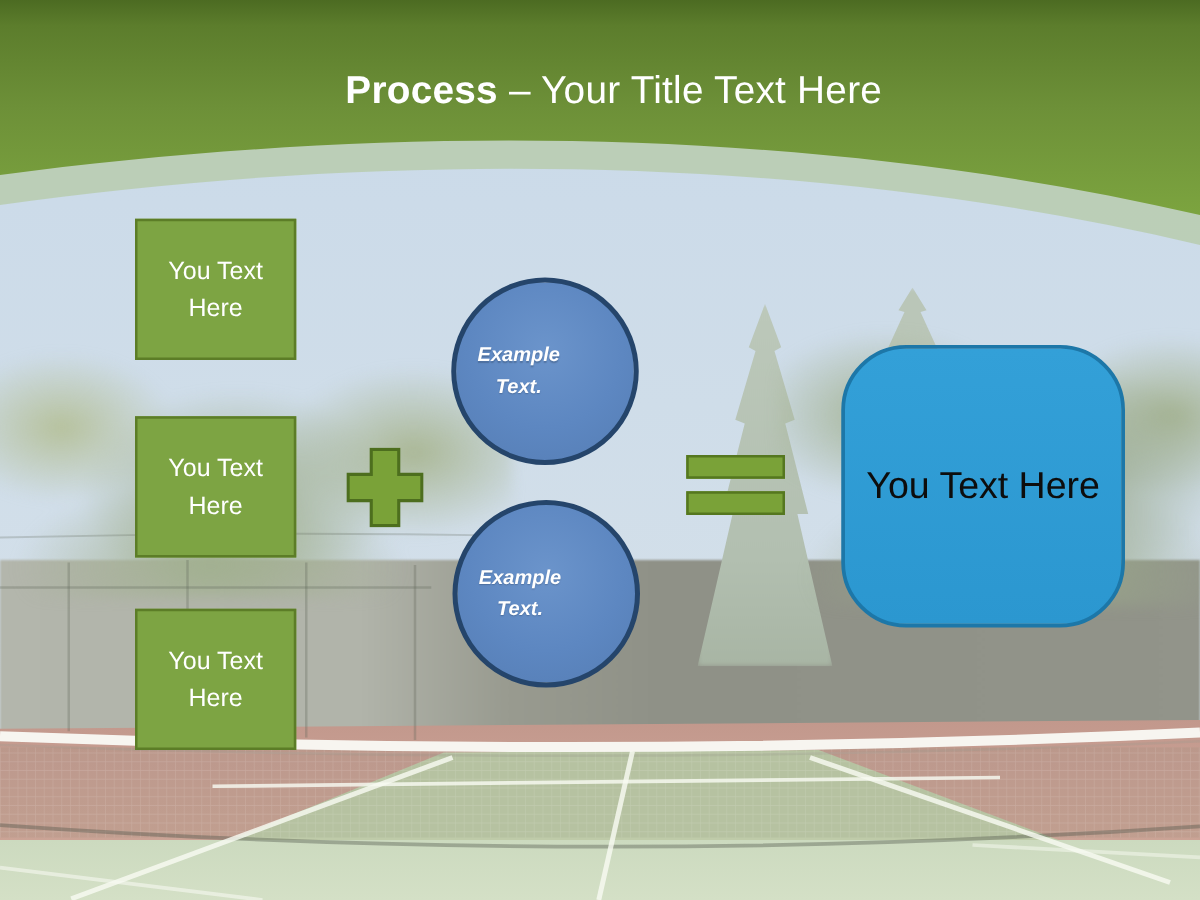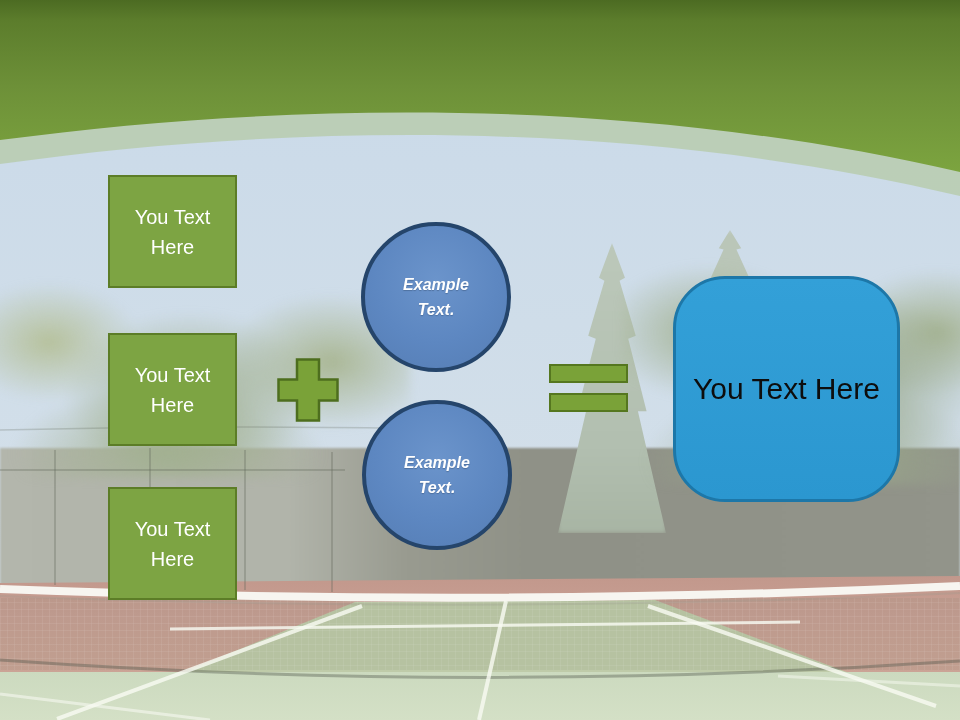--- a/index.html
+++ b/index.html
@@ -81,21 +81,21 @@
   .op-plus{position:absolute;left:277px;top:358px;z-index:5;}
   .op-eq{position:absolute;left:549px;top:364px;width:79px;z-index:5;}
   .op-eq .bar{
     width:79px;height:19px;box-sizing:border-box;background:#7aa238;border:2px solid #55771f;
   }
   .op-eq .bar + .bar{margin-top:10px;}
   .circle{
     position:absolute;width:150px;height:150px;border-radius:50%;box-sizing:border-box;
     background:radial-gradient(circle at 50% 38%,#6b94cb 0%,#5d87c1 55%,#557db4 100%);
     border:4px solid #25456b;z-index:5;
-    display:flex;align-items:center;justify-content:center;text-align:center;
+    display:flex;align-items:center;justify-content:flex-start;text-align:center;
   }
   .circle .c-label{
     width:100px;color:#fff;font-size:16px;line-height:25px;font-weight:700;font-style:italic;
     text-shadow:0 1px 1px rgba(40,60,90,0.35);
   }
   .circle1{left:361px;top:222px}.circle2{left:362px;top:400px}
   .result{
     position:absolute;left:673px;top:276px;width:227px;height:226px;box-sizing:border-box;
     background:linear-gradient(180deg,#33a0d8 0%,#2b97d0 100%);
     border:3px solid #1d77a8;border-radius:52px;z-index:5;
@@ -158,20 +158,24 @@
         <stop offset="0%" stop-color="#4c6b22"></stop>
         <stop offset="12%" stop-color="#5c7d2c"></stop>
         <stop offset="50%" stop-color="#6d9038"></stop>
         <stop offset="100%" stop-color="#7ca43f"></stop>
       </linearGradient>
     </defs>
     <path d="M0,0 H960 V196 C640,120 300,122 0,164 Z" fill="#b9ceb4" opacity="0.95"></path>
     <path d="M0,0 H960 V172 C640,98 300,100 0,140 Z" fill="url(#hdr)"></path>
   </svg>
 
+  <div class="title">
+    <span class="t-bold">Process</span>
+    <span class="t-rest">– Your Title Text Here</span>
+  </div>
 
   <div class="sq sq1">
     <span>You Text Here</span>
   </div>
   <div class="sq sq2">
     <span>You Text Here</span>
   </div>
   <div class="sq sq3">
     <span>You Text Here</span>
   </div>

